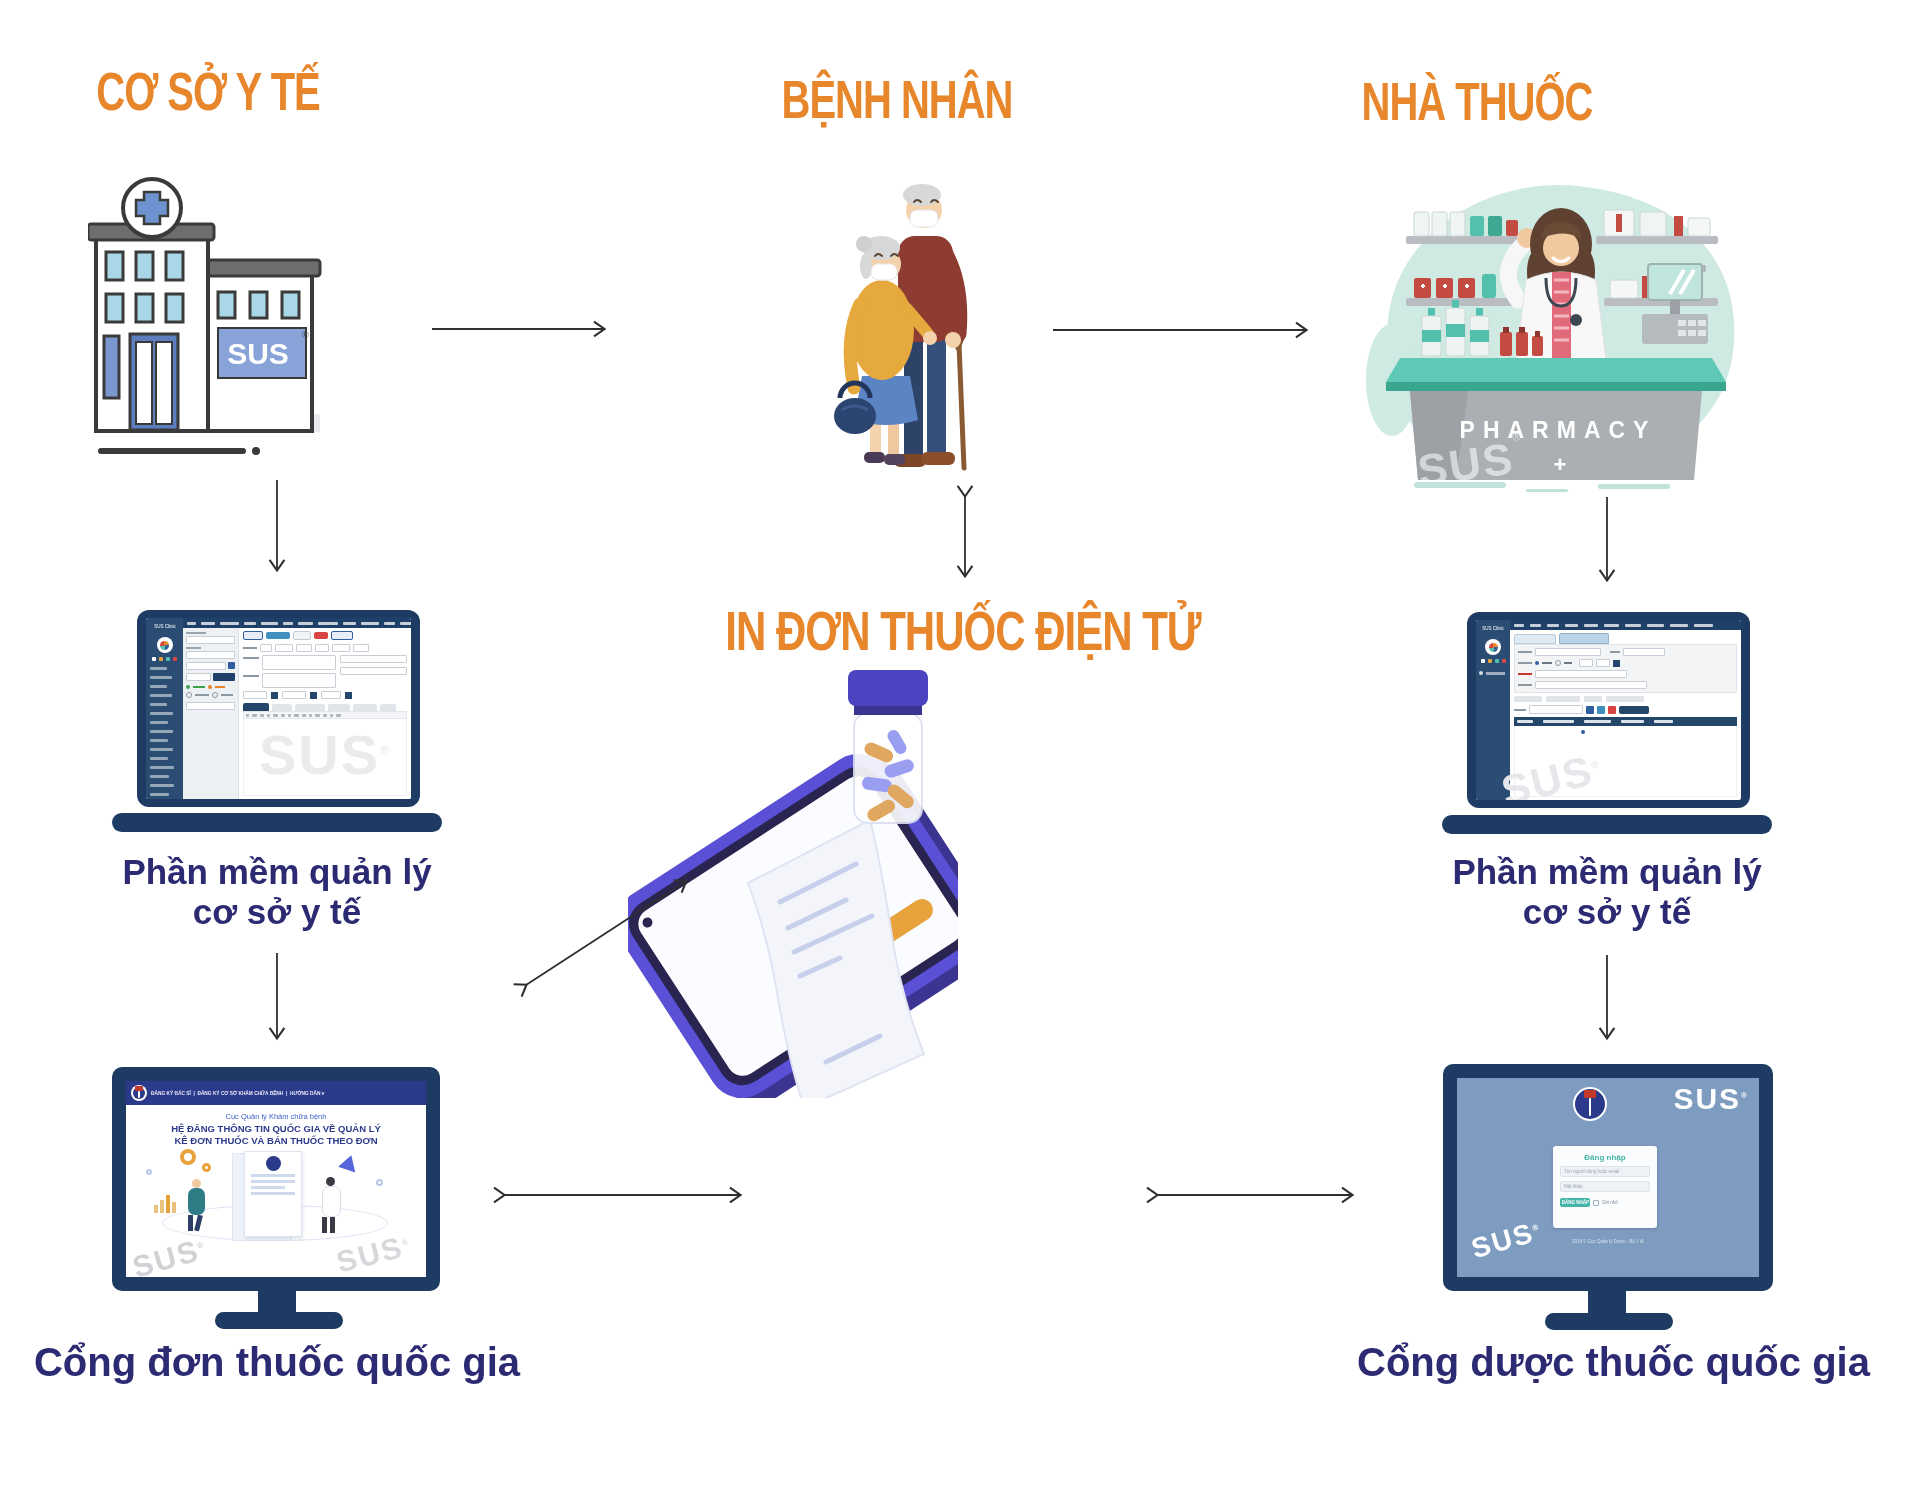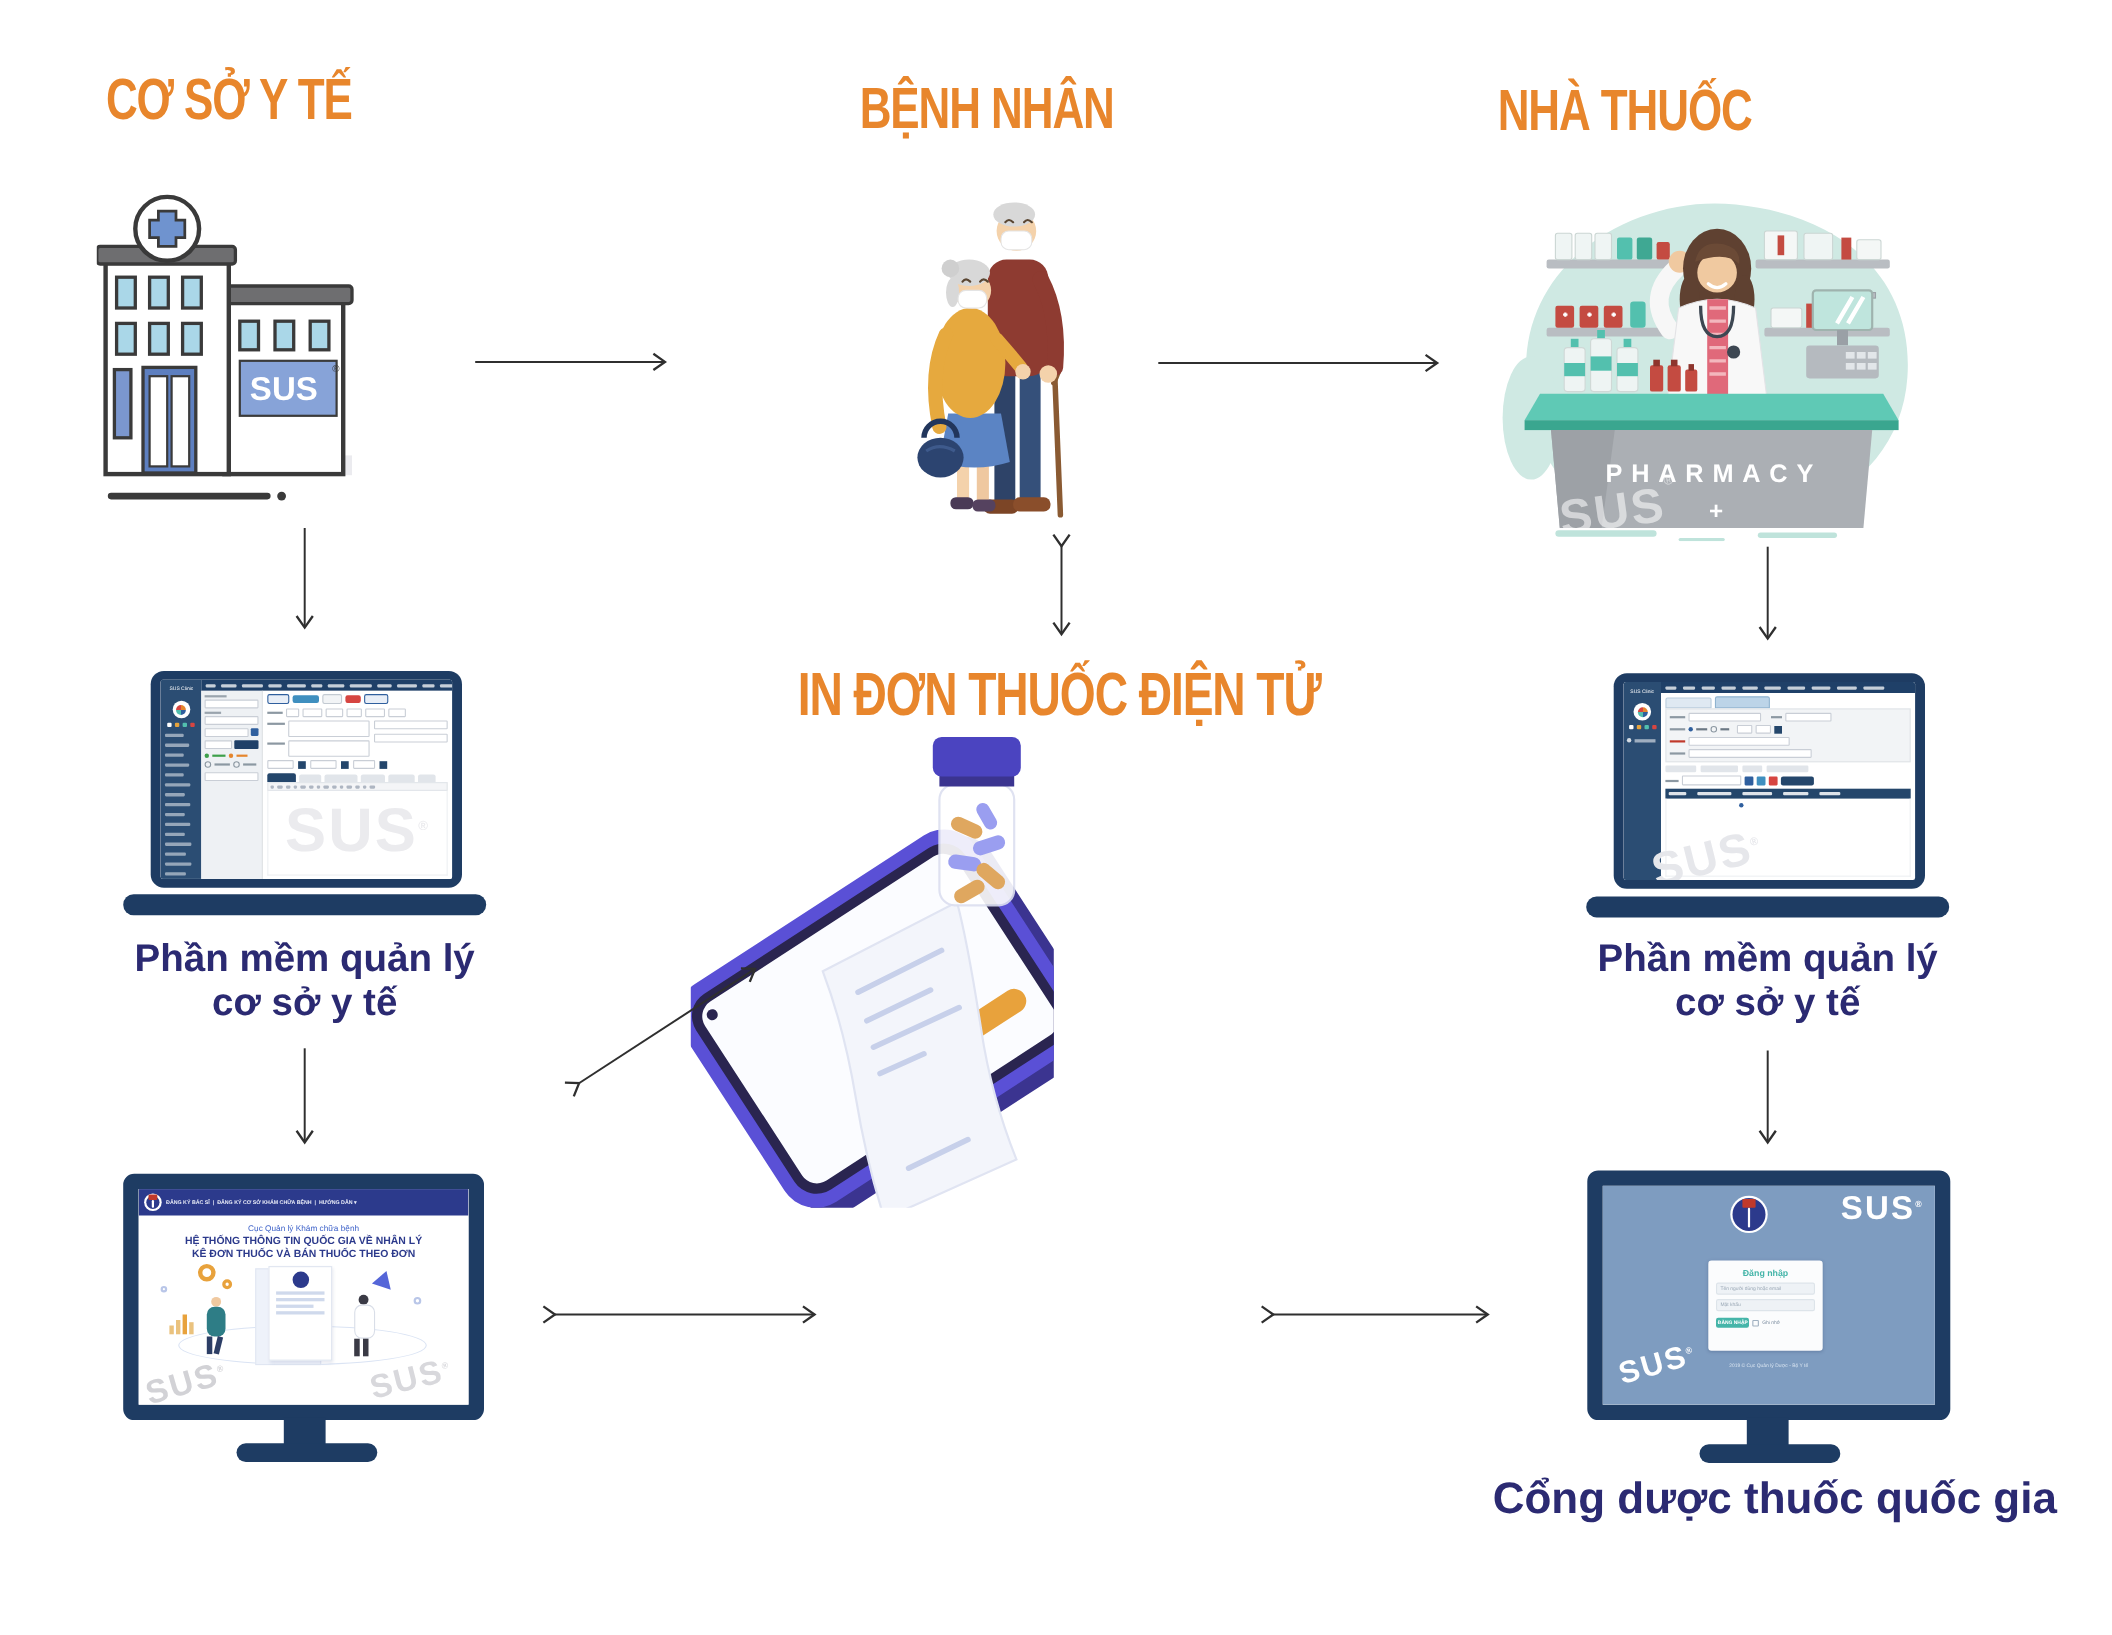--- a/index.html
+++ b/index.html
@@ -558,21 +558,21 @@
           &nbsp;<span>|</span>&nbsp;
           <span>ĐĂNG KÝ CƠ SỞ KHÁM CHỮA BỆNH</span>
           &nbsp;<span>|</span>&nbsp;
           <span>HƯỚNG DẪN</span>
           <span>▾</span>
         </div>
         <div style="flex:1;"></div>
 
       </div>
       <div style="text-align:center;margin-top:7px;color:#3F63C9;font-size:7.5px;">Cục Quản lý Khám chữa bệnh</div>
-      <div style="text-align:center;color:var(--indigo);font-size:9.5px;font-weight:bold;line-height:12px;margin-top:2px;">HỆ THỐNG THÔNG TIN QUỐC GIA VỀ NHÂN LÝ</div>
+      <div style="text-align:center;color:var(--indigo);font-size:9.5px;font-weight:bold;line-height:12px;margin-top:2px;">HỆ ĐĂNG THÔNG TIN QUỐC GIA VỀ QUẢN LÝ</div>
       <div style="text-align:center;color:var(--indigo);font-size:9.5px;font-weight:bold;line-height:12px;">KÊ ĐƠN THUỐC VÀ BÁN THUỐC THEO ĐƠN</div>
 
       <div class="illus" style="height:100px;margin-top:2px;">
         <div class="ring" style="left:36px;top:56px;width:226px;height:36px;border:1px solid #DBE4F4;"></div>
         <div class="ring" style="left:54px;top:0px;width:16px;height:16px;border:4px solid #E8A23C;"></div>
         <div class="ring" style="left:76px;top:14px;width:9px;height:9px;border:3px solid #E8A23C;"></div>
         <div class="abs" style="left:214px;top:6px;width:0;height:0;border-left:9px solid transparent;border-right:9px solid transparent;border-bottom:15px solid #5566D8;transform:rotate(18deg);"></div>
         <div class="abs" style="left:106px;top:4px;width:58px;height:86px;background:#EEF2FA;border:1px solid #E0E6F2;"></div>
         <div class="abs" style="left:118px;top:2px;width:56px;height:84px;background:#fff;border:1px solid #DFE5F0;box-shadow:1px 2px 3px rgba(40,60,120,.12);">
           <div style="width:15px;height:15px;border-radius:50%;background:var(--indigo);margin:4px auto 3px auto;"></div>
@@ -605,20 +605,21 @@
         </div>
         <div class="ring" style="left:250px;top:30px;width:7px;height:7px;border:2px solid #B9C6E8;"></div>
         <div class="ring" style="left:20px;top:20px;width:6px;height:6px;border:2px solid #B9C6E8;"></div>
       </div>
       <div class="sus" style="position:absolute;left:6px;bottom:2px;font-size:30px;color:#D2D2D6;transform:rotate(-16deg);">SUS<span style="font-size:8px;vertical-align:super;">®</span></div>
       <div class="sus" style="position:absolute;right:14px;bottom:6px;font-size:30px;color:#D8D8DC;transform:rotate(-14deg);">SUS<span style="font-size:8px;vertical-align:super;">®</span></div>
     </div>
   </div>
   <div class="abs mon-part" style="left:258px;top:1289px;width:38px;height:26px;"></div>
   <div class="abs mon-part" style="left:215px;top:1312px;width:128px;height:17px;border-radius:9px;"></div>
+  <div class="abs cap cap-mon" style="left:27px;top:1340px;width:500px;">Cổng đơn thuốc quốc gia</div>
 
   <div class="abs mon-frame" style="left:1443px;top:1064px;width:330px;height:227px;">
     <div style="width:100%;height:100%;position:relative;background:var(--screenblue);overflow:hidden;">
       <div class="emblem" style="position:absolute;left:116px;top:9px;width:34px;height:34px;">
         <div class="inner"></div>
         <div class="flag" style="width:12px;height:8px;margin-left:-6px;top:3px;"></div>
         <div class="snake" style="top:32%;height:52%;"></div>
       </div>
       <div class="sus" style="position:absolute;right:10px;top:4px;font-size:30px;color:#FFFFFF;">SUS<span style="font-size:8px;vertical-align:super;">®</span></div>
       <div style="position:absolute;left:96px;top:68px;width:104px;height:82px;background:#FBFCFD;border-radius:3px;box-shadow:0 1px 3px rgba(30,50,90,.25);padding:7px 7px 0 7px;box-sizing:border-box;">

